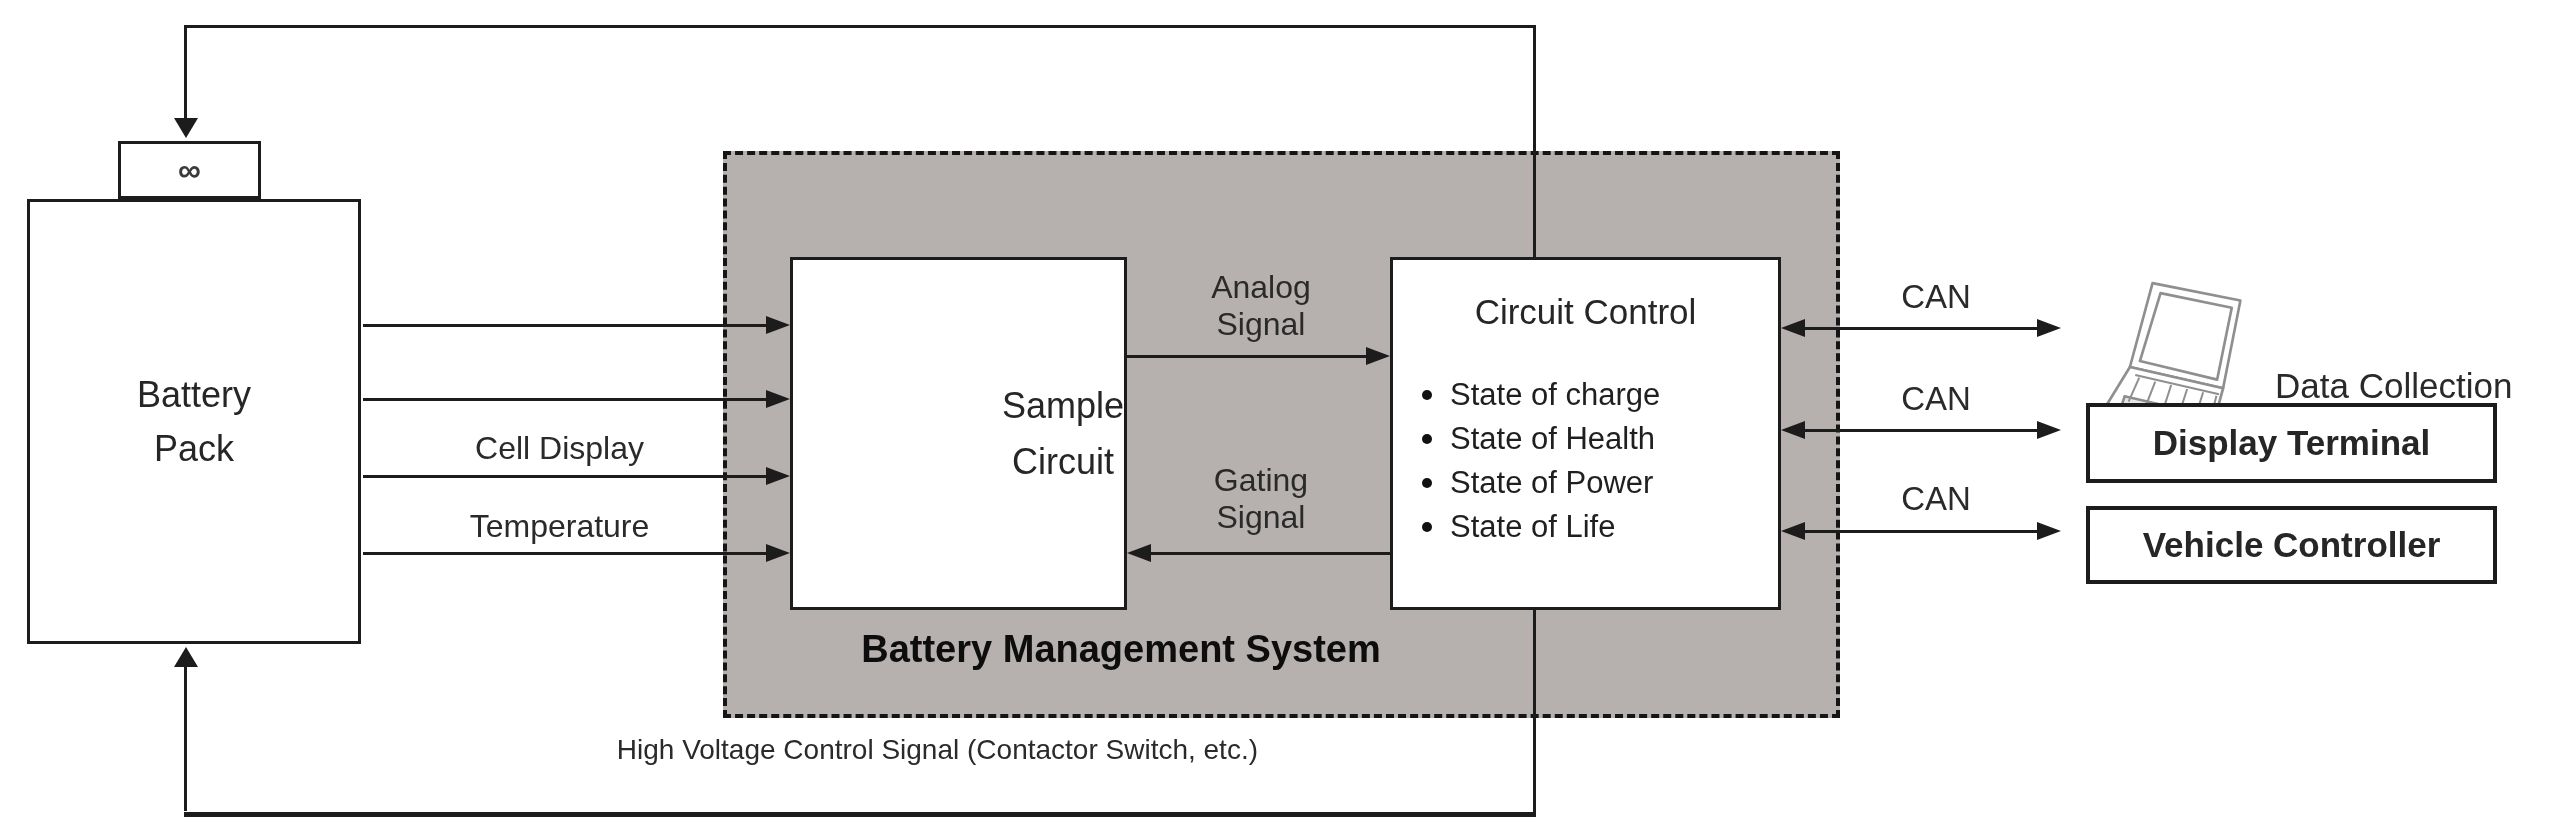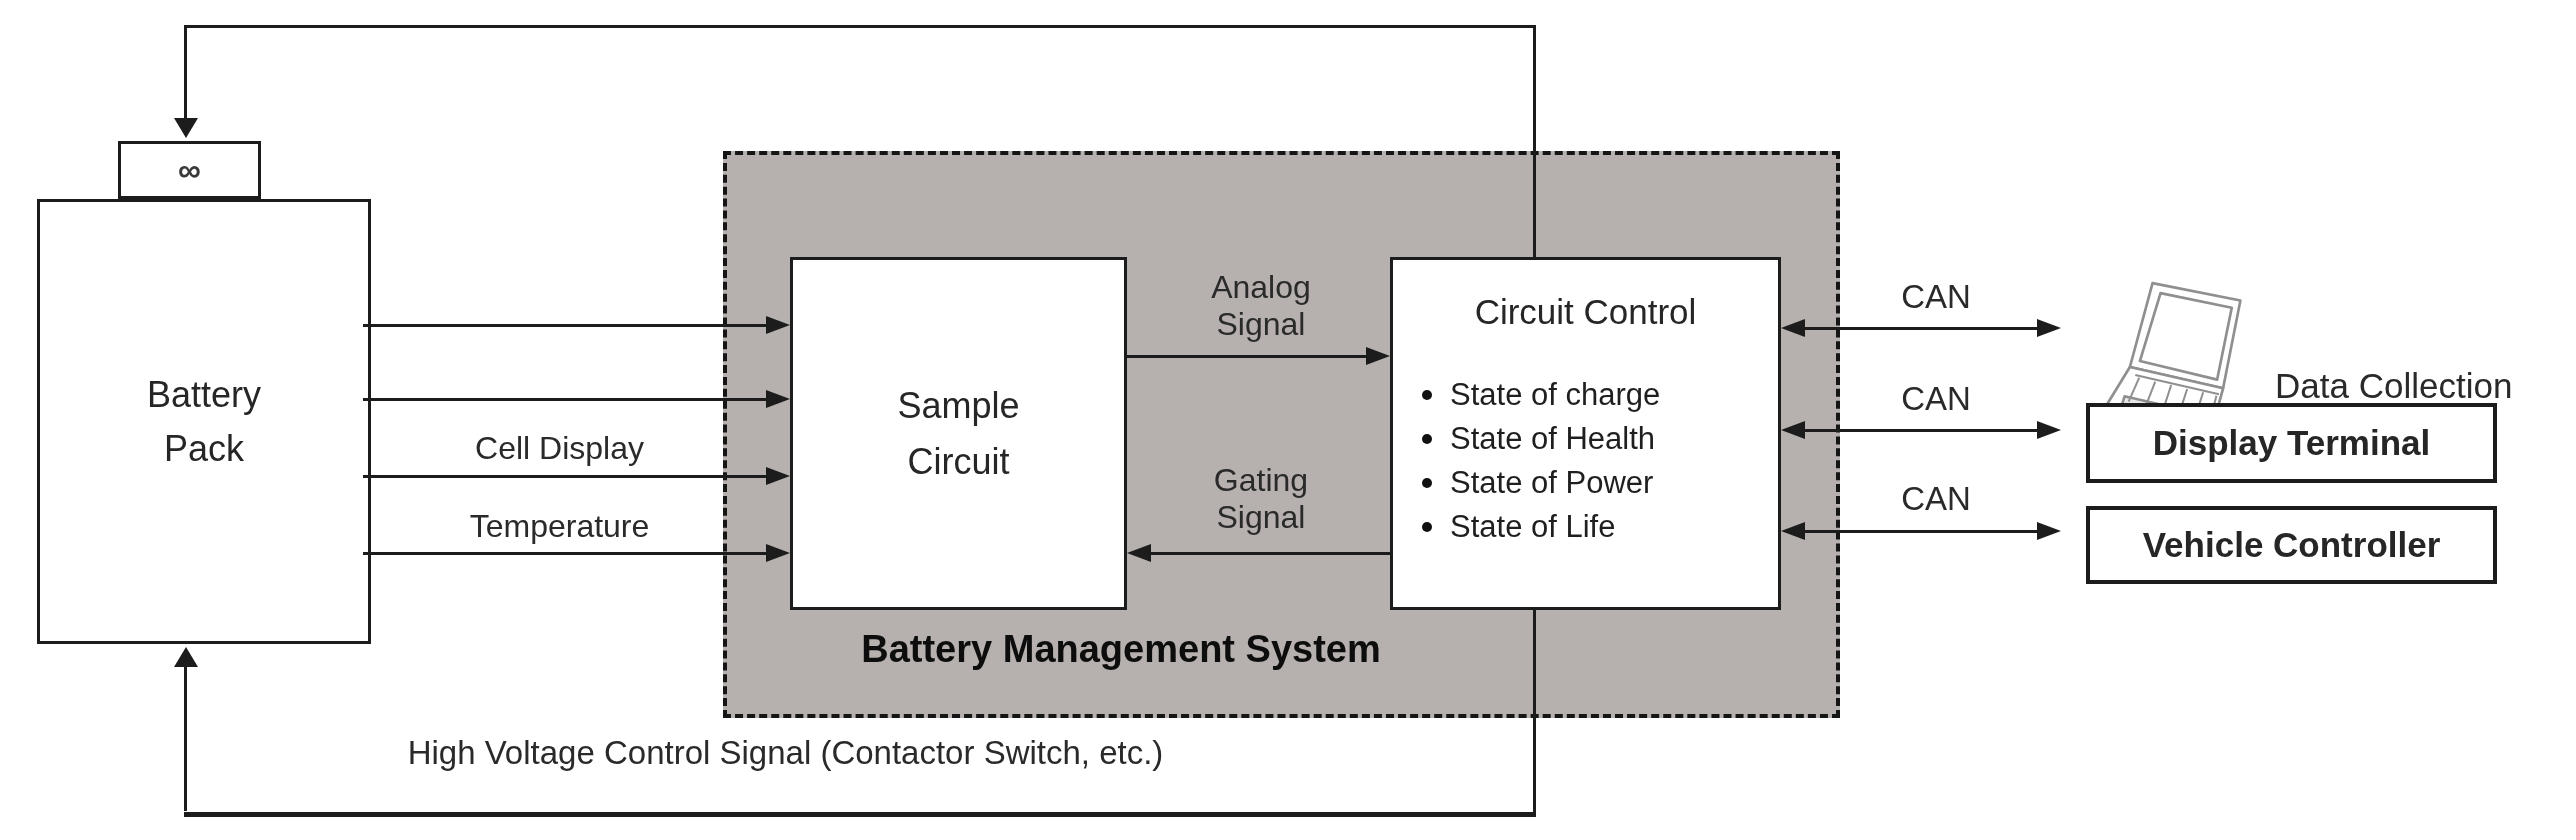--- a/index.html
+++ b/index.html
@@ -16,36 +16,36 @@
   .arr{position:absolute;width:0;height:0;z-index:3;}
   .arr.right{border-top:9.3px solid transparent;border-bottom:9.3px solid transparent;border-left:24px solid #1c1c1c;}
   .arr.left{border-top:9.3px solid transparent;border-bottom:9.3px solid transparent;border-right:24px solid #1c1c1c;}
   .arr.down{border-left:12px solid transparent;border-right:12px solid transparent;border-top:20px solid #1c1c1c;}
   .arr.up{border-left:12px solid transparent;border-right:12px solid transparent;border-bottom:20px solid #1c1c1c;}
   .lbl{position:absolute;z-index:4;color:#2a2a2a;}
   #bms-box{
     position:absolute;left:723px;top:151px;width:1117px;height:567px;
     background:#b6b1ae;border:4.7px dashed #151515;box-sizing:border-box;z-index:1;
   }
-  #battery-box{left:37px;top:199px;width:334px;height:445px;display:flex;align-items:center;justify-content:center;}
+  #battery-box{left:27px;top:199px;width:334px;height:445px;display:flex;align-items:center;justify-content:center;}
   #battery-box .txt{font-size:36px;line-height:1.5;text-align:center;color:#262626;}
   #terminal-box{left:118px;top:141px;width:143px;height:58px;display:flex;align-items:center;justify-content:center;}
   #terminal-box .sym{font-size:32px;font-weight:bold;color:#3a3a3a;line-height:1;}
-  #sample-box{left:790px;top:257px;width:337px;height:353px;display:flex;align-items:center;justify-content:center;}
+  #sample-box{left:790px;top:257px;width:337px;height:353px;display:flex;align-items:center;justify-content:flex-end;}
   #sample-box .txt{font-size:36px;line-height:1.55;text-align:center;}
   #circuit-box{left:1390px;top:257px;width:391px;height:353px;}
   .cc-title{position:absolute;top:32px;left:0;width:100%;text-align:center;font-size:35px;color:#262626;}
   .cc-list{position:absolute;left:29px;top:117px;display:flex;flex-direction:column;gap:8px;font-size:31px;color:#1f1f1f;}
   .cc-item{display:flex;align-items:center;gap:18px;}
   .cc-dot{width:10px;height:10px;border-radius:50%;background:#111;flex:0 0 auto;}
   .signal-lbl{width:220px;text-align:center;font-size:32px;line-height:1.15;}
   .io-lbl{width:373px;text-align:center;font-size:32px;}
   .can-lbl{width:160px;text-align:center;font-size:33px;}
   #bms-label{left:805px;top:628px;width:632px;text-align:center;font-size:38px;font-weight:bold;color:#0d0d0d;}
-  #hv-label{left:313px;top:734px;width:945px;text-align:center;font-size:33px;}
+  #hv-label{left:313px;top:734px;width:945px;text-align:right;font-size:28px;}
   #thermal-label{left:632px;top:35px;width:412px;text-align:center;font-size:33px;}
   .ext-box{left:2086px;width:411px;border-width:4px;display:flex;align-items:center;justify-content:center;}
   .ext-box .txt{font-size:35px;font-weight:600;color:#262626;}
   #data-collection-lbl{left:2275px;top:366px;font-size:35px;}
   #laptop{position:absolute;left:2086px;top:275px;width:193px;height:200px;z-index:2;}
 </style>
 </head>
 <body>
 
 <div id="canvas">

